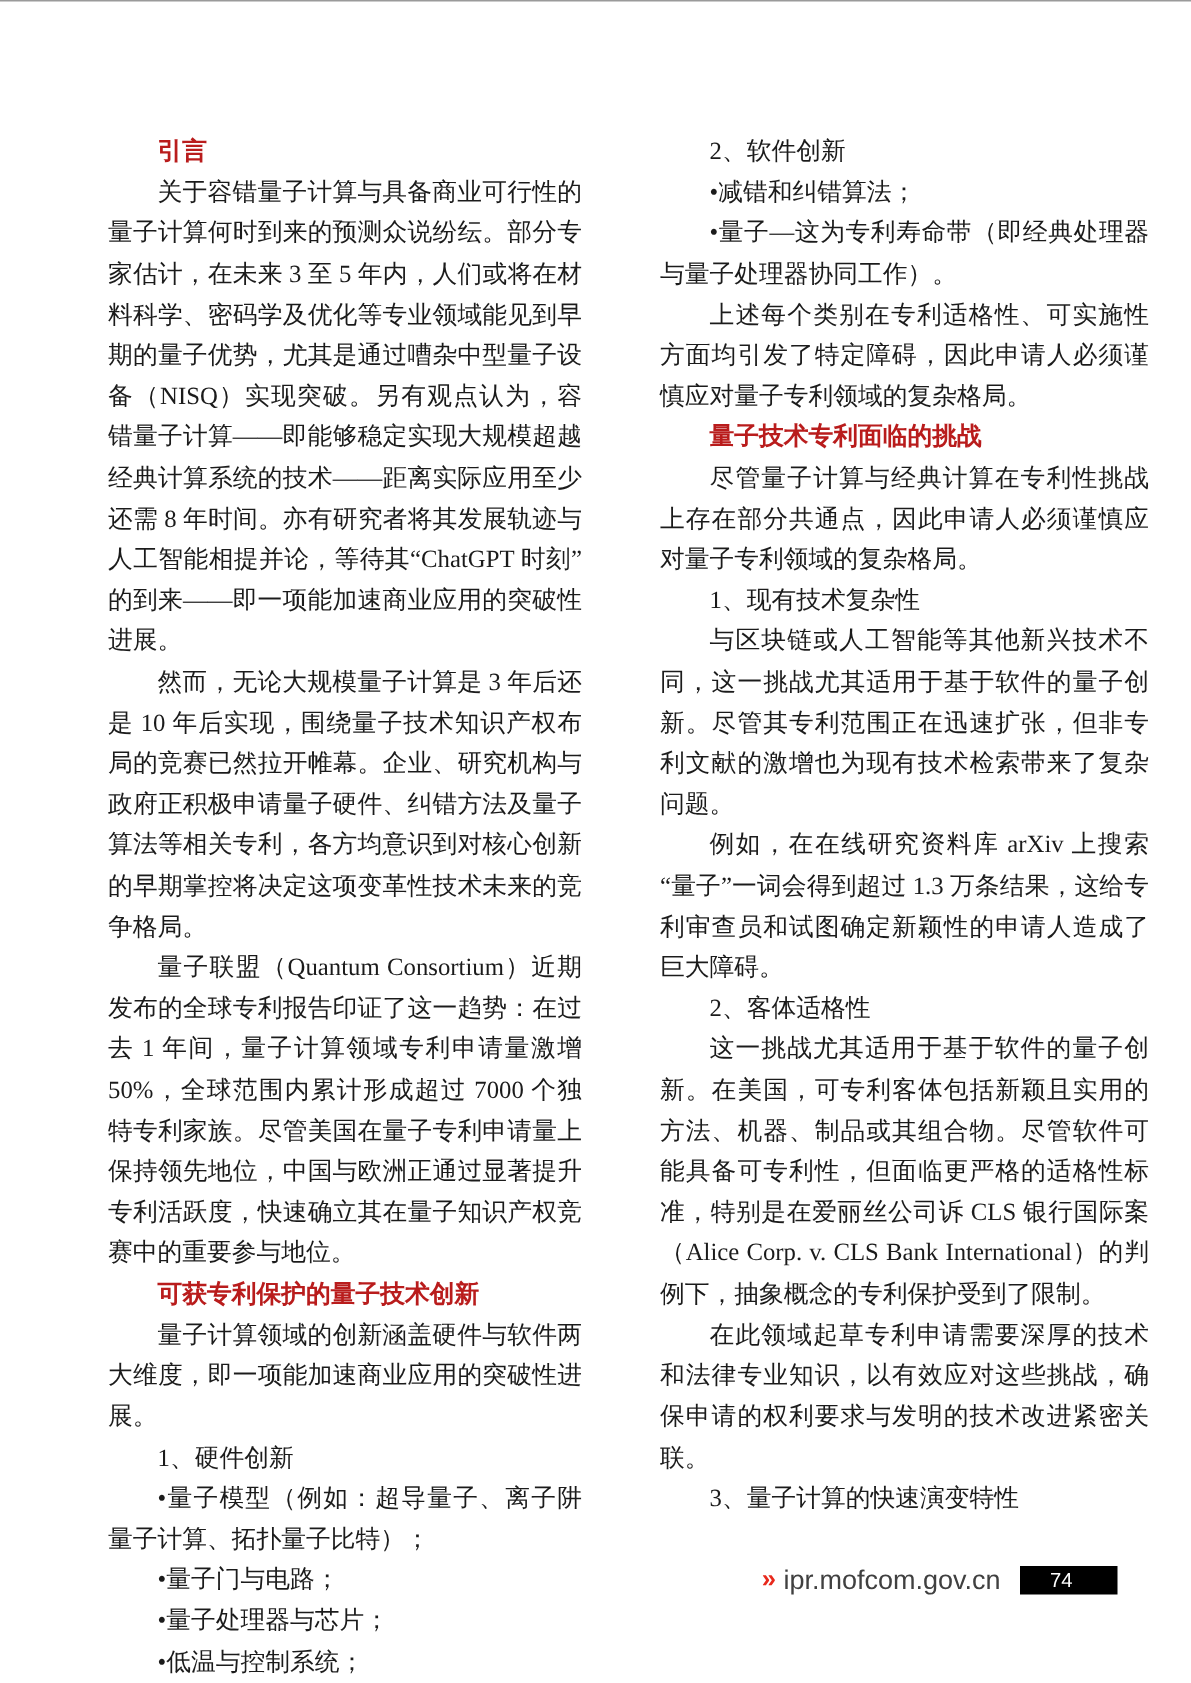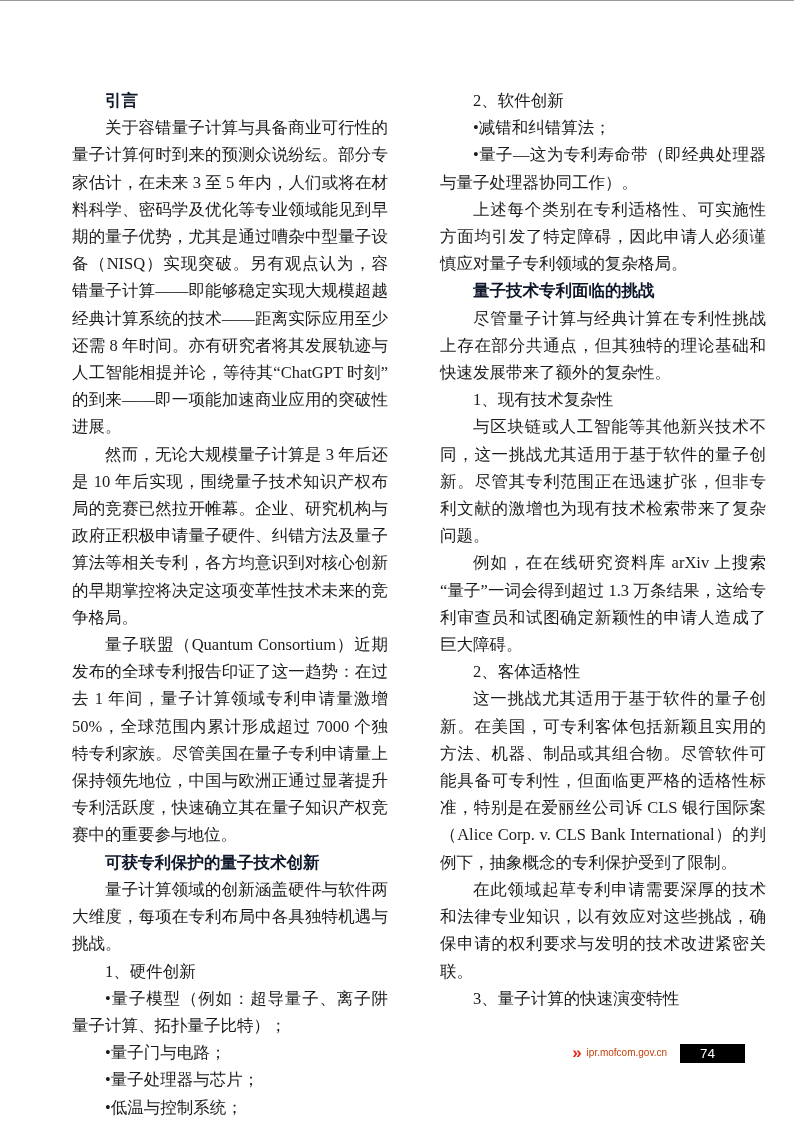--- a/index.html
+++ b/index.html
@@ -21,42 +21,42 @@
     font-size: 16.5px;
     line-height: 27.2px;
     text-align: justify;
   }
   .col-left  { left: 72px;  width: 316px; }
   .col-right { left: 412px; width: 326px; margin-left: 28px; }
   .col p { margin: 0; text-indent: 2em; }
   p.heading {
     font-family: Liberation Serif, serif;
     font-weight: bold;
-    color: #0f172a;
+    color: #b91c1c;
   }
   .footer {
     position: absolute;
     top: 1043px;
     right: 49px;
     height: 20px;
     display: flex;
     align-items: center;
     font-family: "Liberation Sans", "DejaVu Sans", sans-serif;
   }
   .chevrons {
     color: #e8291c;
     font-weight: bold;
     font-size: 17px;
     line-height: 20px;
     margin-right: 6px;
     letter-spacing: -1px;
   }
   .footer-url {
-    color: #c2410c;
-    font-size: 10px;
+    color: #404040;
+    font-size: 18px;
     line-height: 20px;
     margin-right: 13px;
   }
   .page-num-box {
     background: #000000;
     color: #ffffff;
     width: 45px;
     padding-left: 20px;
     height: 19px;
     font-size: 13.5px;
@@ -68,36 +68,36 @@
 <body>
 
 <div class="page-top-edge"></div>
 
 <div class="col col-left">
   <p class="heading">引言</p>
   <p class="para">关于容错量子计算与具备商业可行性的量子计算何时到来的预测众说纷纭。部分专家估计，在未来 3 至 5 年内，人们或将在材料科学、密码学及优化等专业领域能见到早期的量子优势，尤其是通过嘈杂中型量子设备（NISQ）实现突破。另有观点认为，容错量子计算——即能够稳定实现大规模超越经典计算系统的技术——距离实际应用至少还需 8 年时间。亦有研究者将其发展轨迹与人工智能相提并论，等待其“ChatGPT 时刻”的到来——即一项能加速商业应用的突破性进展。</p>
   <p class="para">然而，无论大规模量子计算是 3 年后还是 10 年后实现，围绕量子技术知识产权布局的竞赛已然拉开帷幕。企业、研究机构与政府正积极申请量子硬件、纠错方法及量子算法等相关专利，各方均意识到对核心创新的早期掌控将决定这项变革性技术未来的竞争格局。</p>
   <p class="para">量子联盟（Quantum Consortium）近期发布的全球专利报告印证了这一趋势：在过去 1 年间，量子计算领域专利申请量激增 50%，全球范围内累计形成超过 7000 个独特专利家族。尽管美国在量子专利申请量上保持领先地位，中国与欧洲正通过显著提升专利活跃度，快速确立其在量子知识产权竞赛中的重要参与地位。</p>
   <p class="heading">可获专利保护的量子技术创新</p>
-  <p class="para">量子计算领域的创新涵盖硬件与软件两大维度，每项在专利布局中各具独特机遇与挑战。</p>
+  <p class="para">量子计算领域的创新涵盖硬件与软件两大维度，即一项能加速商业应用的突破性进展。</p>
   <p class="para">1、硬件创新</p>
   <p class="bullet">•量子模型（例如：超导量子、离子阱量子计算、拓扑量子比特）；</p>
   <p class="bullet">•量子门与电路；</p>
   <p class="bullet">•量子处理器与芯片；</p>
   <p class="bullet">•低温与控制系统；</p>
   <p class="bullet">•量子传感器与测量设备。</p>
 </div>
 
 <div class="col col-right">
   <p class="para">2、软件创新</p>
   <p class="bullet">•减错和纠错算法；</p>
   <p class="bullet">•量子—这为专利寿命带（即经典处理器与量子处理器协同工作）。</p>
   <p class="para">上述每个类别在专利适格性、可实施性方面均引发了特定障碍，因此申请人必须谨慎应对量子专利领域的复杂格局。</p>
   <p class="heading">量子技术专利面临的挑战</p>
-  <p class="para">尽管量子计算与经典计算在专利性挑战上存在部分共通点，但其独特的理论基础和快速发展带来了额外的复杂性。</p>
+  <p class="para">尽管量子计算与经典计算在专利性挑战上存在部分共通点，因此申请人必须谨慎应对量子专利领域的复杂格局。</p>
   <p class="para">1、现有技术复杂性</p>
   <p class="para">与区块链或人工智能等其他新兴技术不同，这一挑战尤其适用于基于软件的量子创新。尽管其专利范围正在迅速扩张，但非专利文献的激增也为现有技术检索带来了复杂问题。</p>
   <p class="para">例如，在在线研究资料库 arXiv 上搜索“量子”一词会得到超过 1.3 万条结果，这给专利审查员和试图确定新颖性的申请人造成了巨大障碍。</p>
   <p class="para">2、客体适格性</p>
   <p class="para">这一挑战尤其适用于基于软件的量子创新。在美国，可专利客体包括新颖且实用的方法、机器、制品或其组合物。尽管软件可能具备可专利性，但面临更严格的适格性标准，特别是在爱丽丝公司诉 CLS 银行国际案（Alice Corp. v. CLS Bank International）的判例下，抽象概念的专利保护受到了限制。</p>
   <p class="para">在此领域起草专利申请需要深厚的技术和法律专业知识，以有效应对这些挑战，确保申请的权利要求与发明的技术改进紧密关联。</p>
   <p class="para">3、量子计算的快速演变特性</p>
 </div>
 
 <div class="footer">

